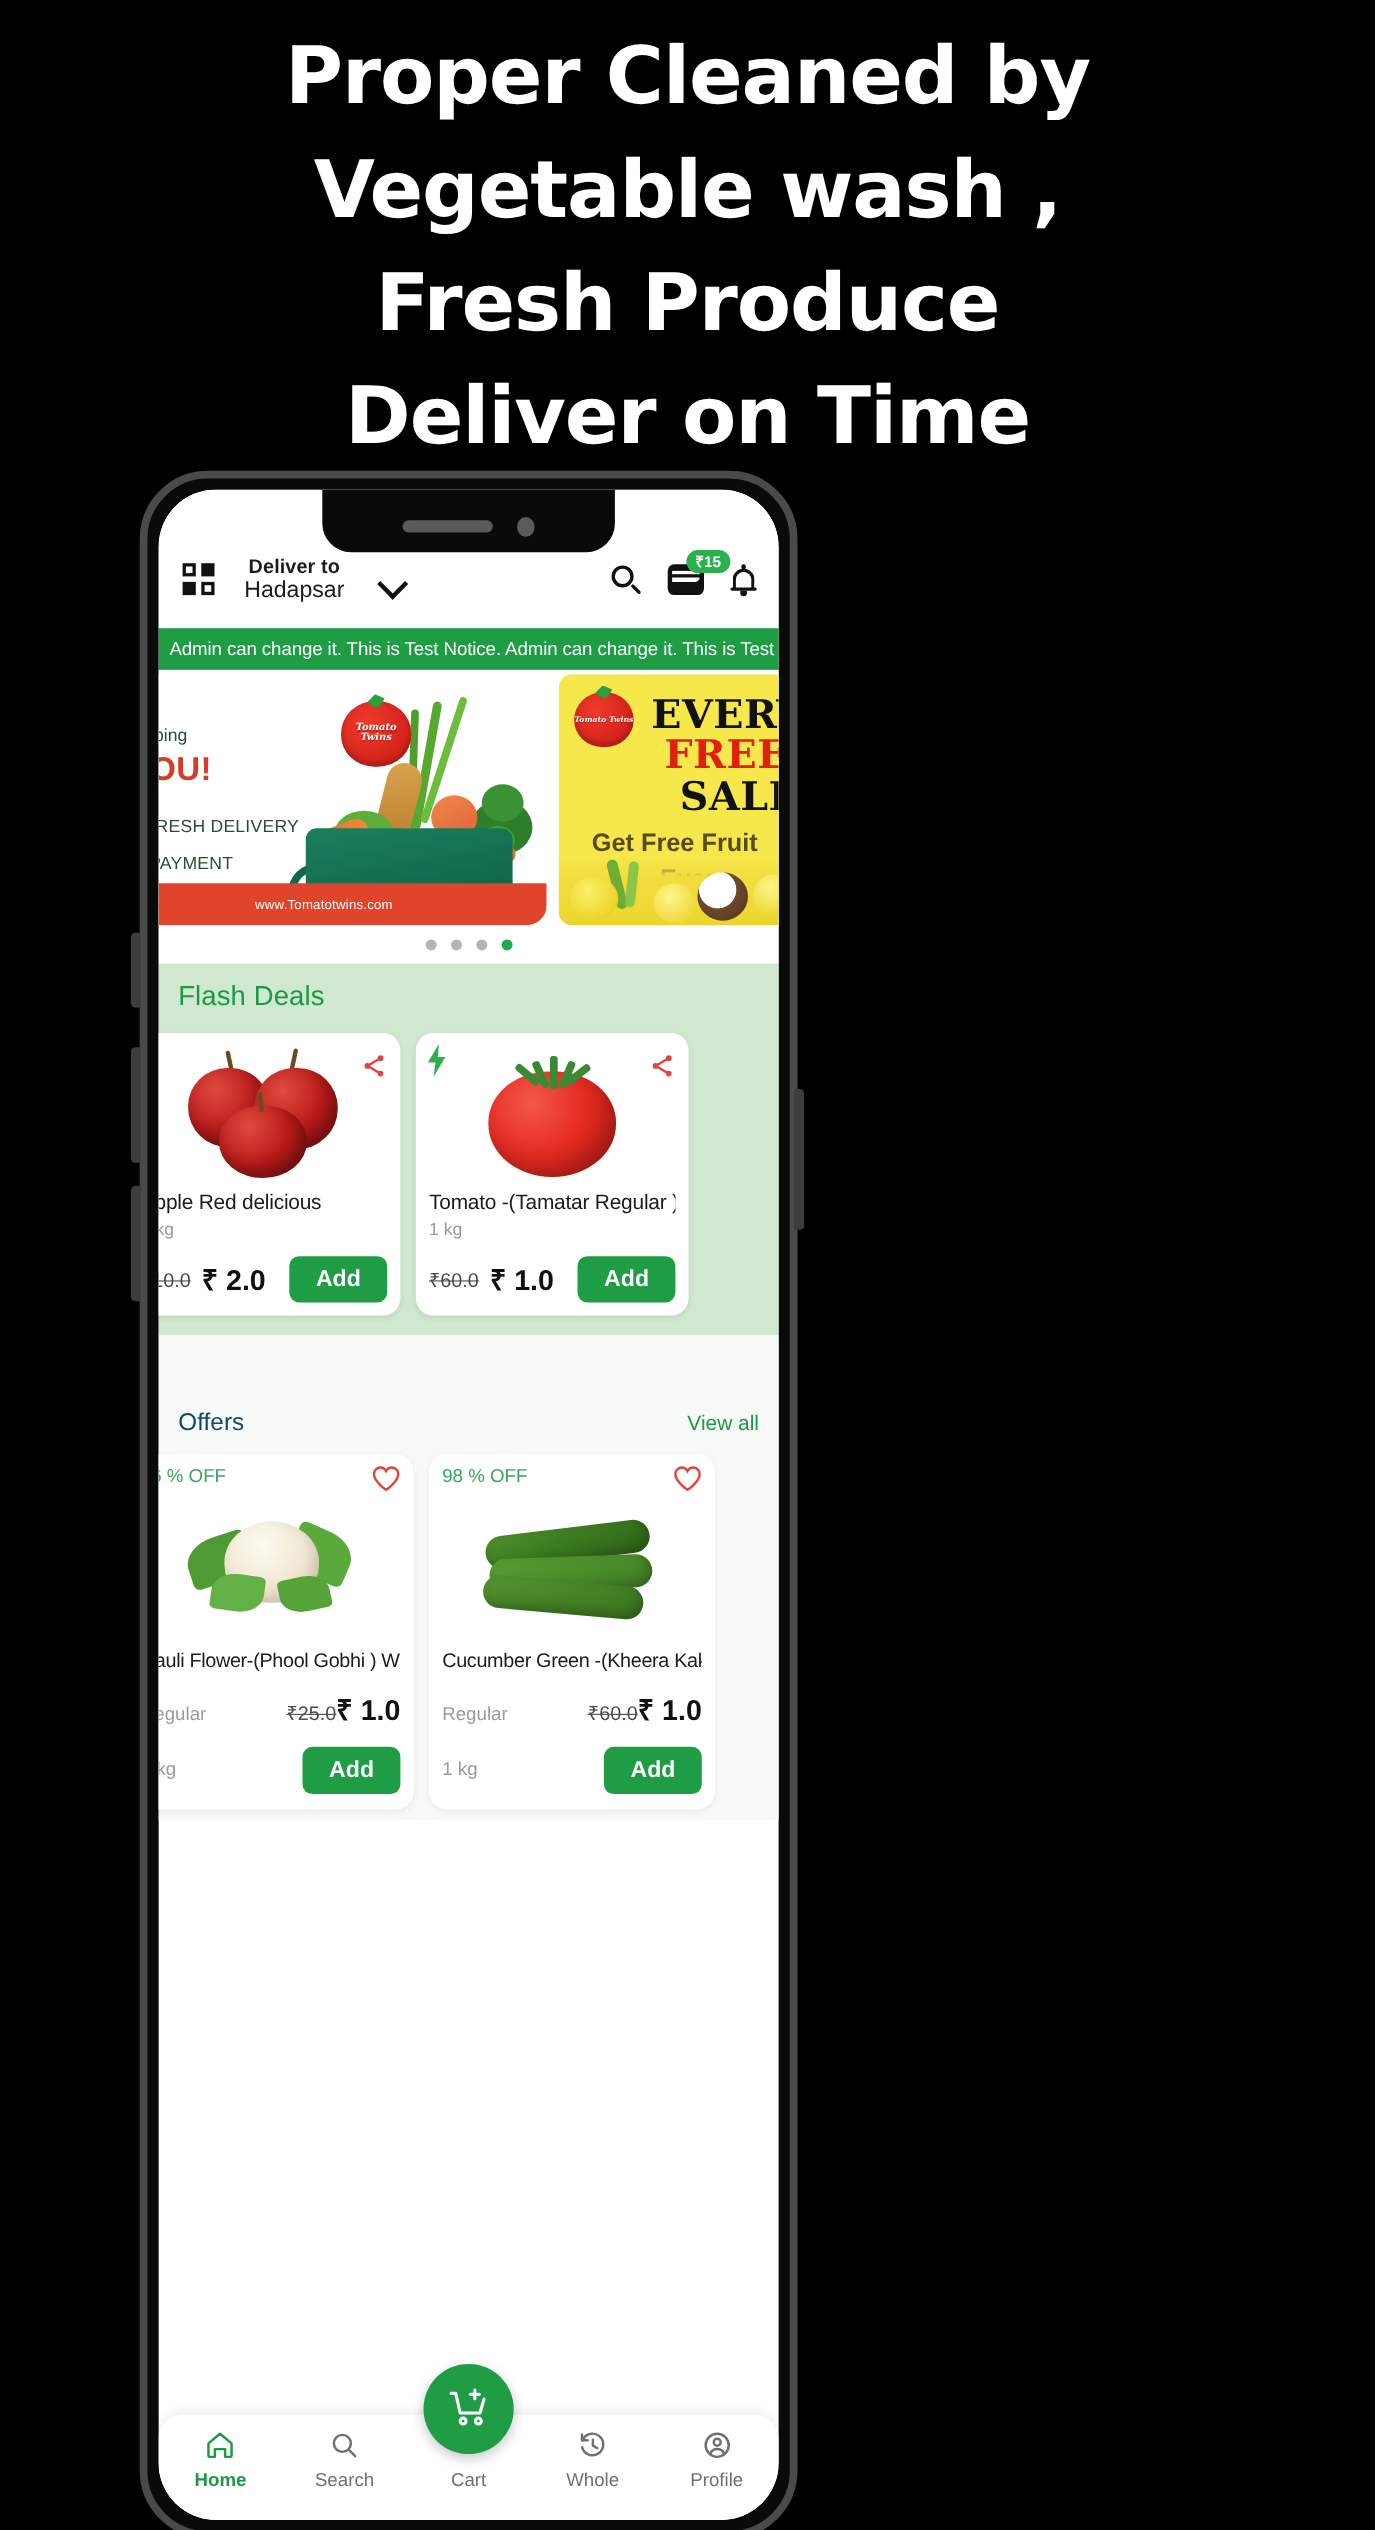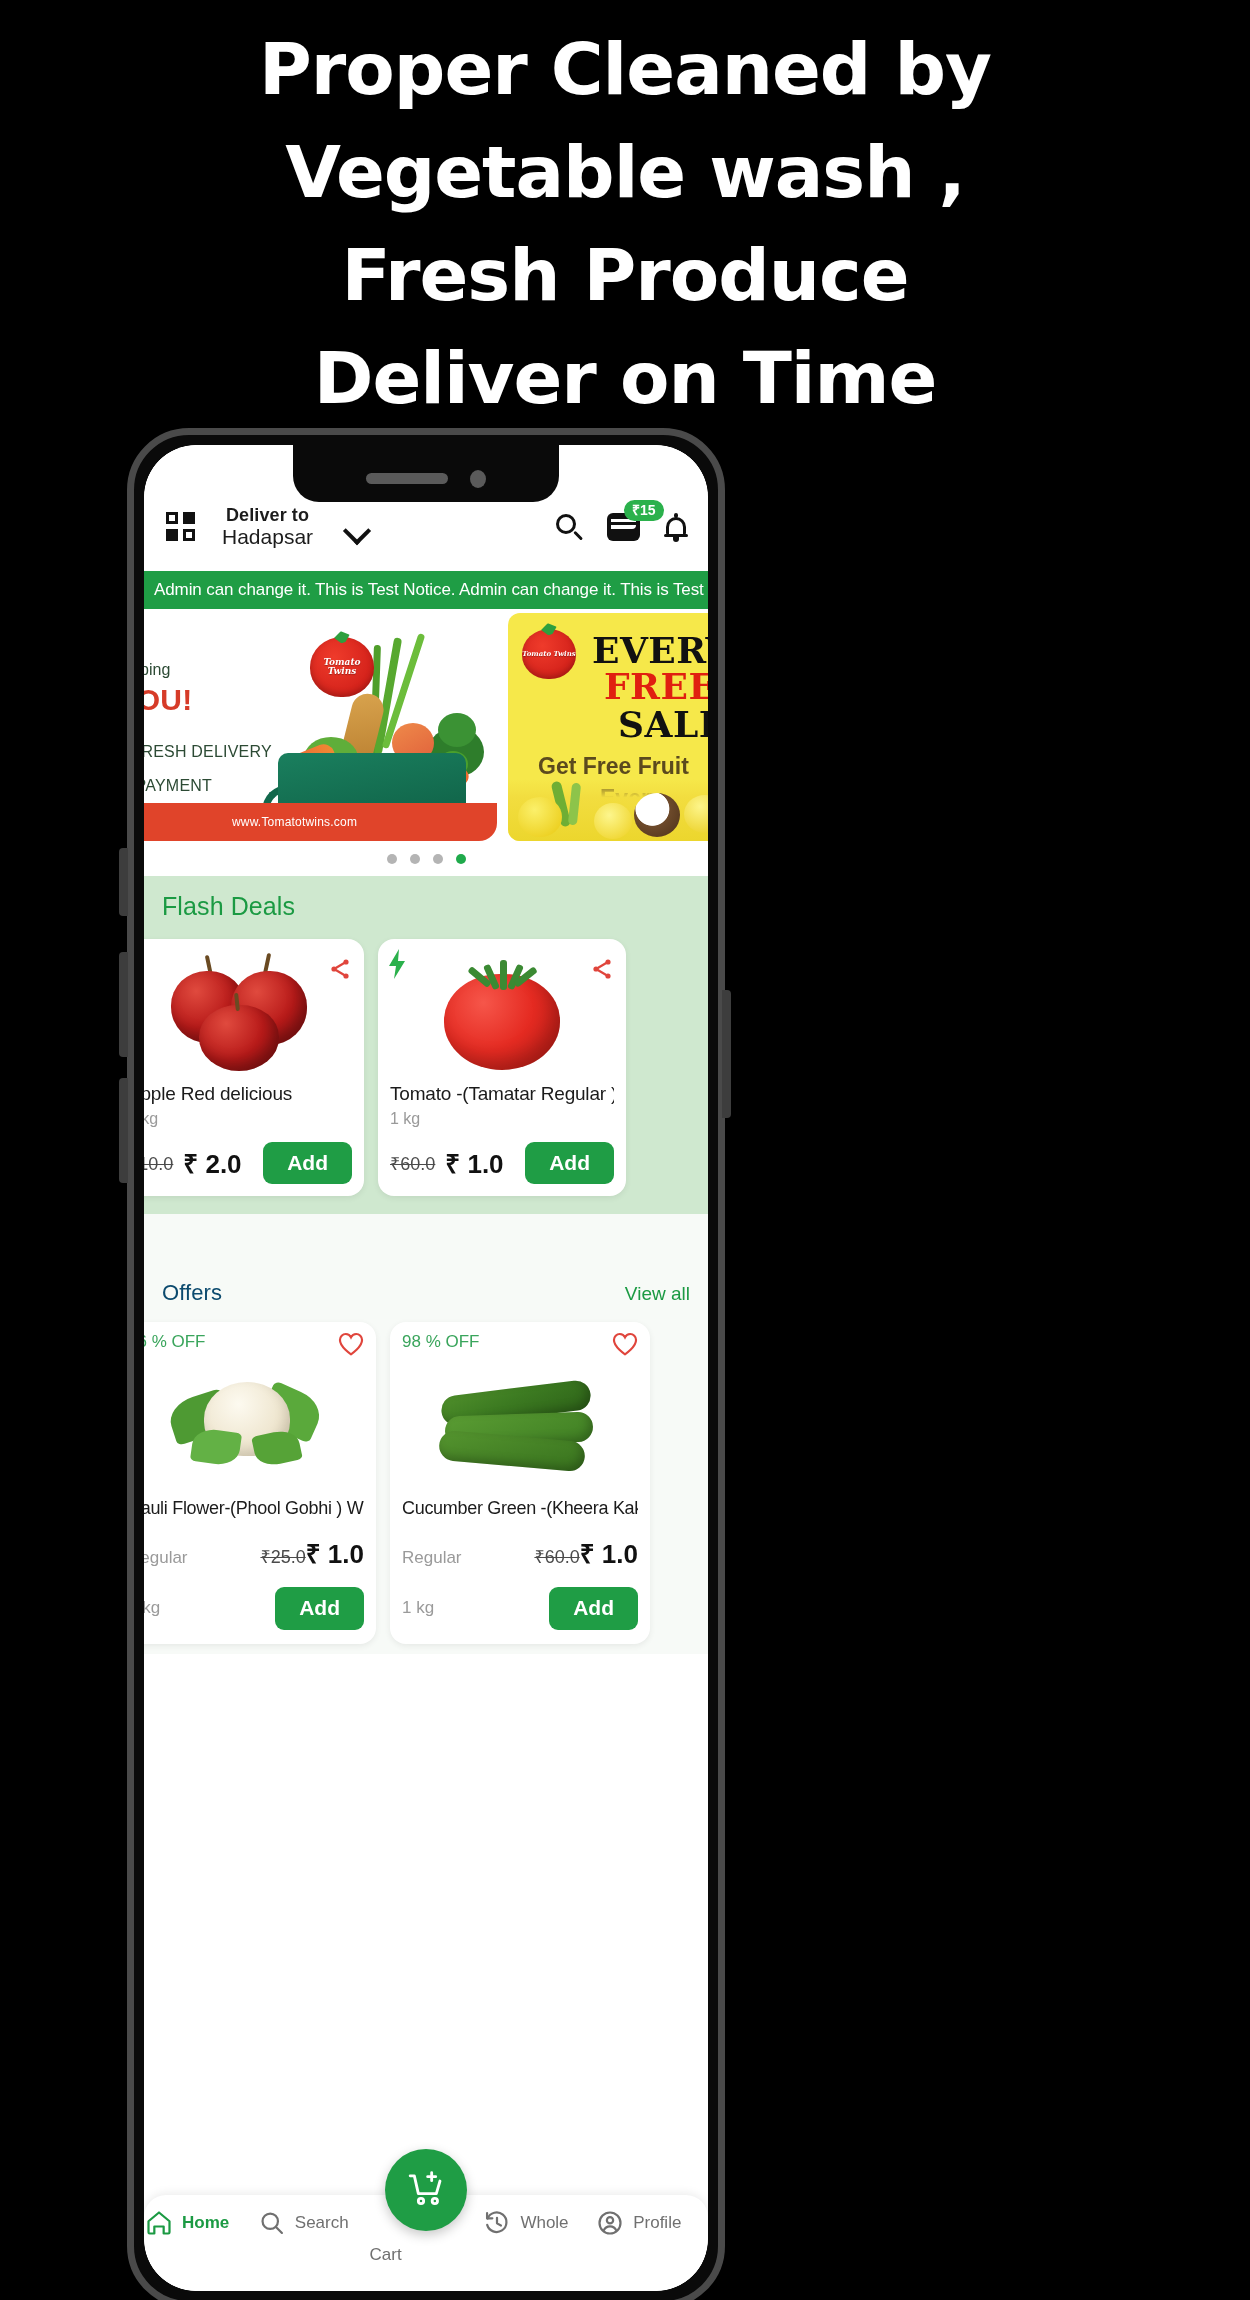--- a/index.html
+++ b/index.html
@@ -531,21 +531,21 @@
     height: 96px;
     background: #ffffff;
     border-radius: 22px 22px 0 0;
     display: flex; align-items: flex-start;
     padding-top: 14px;
     box-shadow: 0 -2px 10px rgba(0,0,0,.08);
     z-index: 12;
   }
   .nav-item {
     flex: 1 1 0;
-    display: flex; flex-direction: row; align-items: center; gap: 8px;
+    display: flex; flex-direction: column; align-items: center; gap: 8px;
   }
   .nav-label { font-size: 17px; color: #707070; }
   .nav-item.active .nav-label { color: #1b9a43; font-weight: 700; }
 
   .fab {
     position: absolute;
     left: 50%; transform: translateX(-50%);
     top: -46px;
     width: 82px; height: 82px;
     background: #1f9d45;

